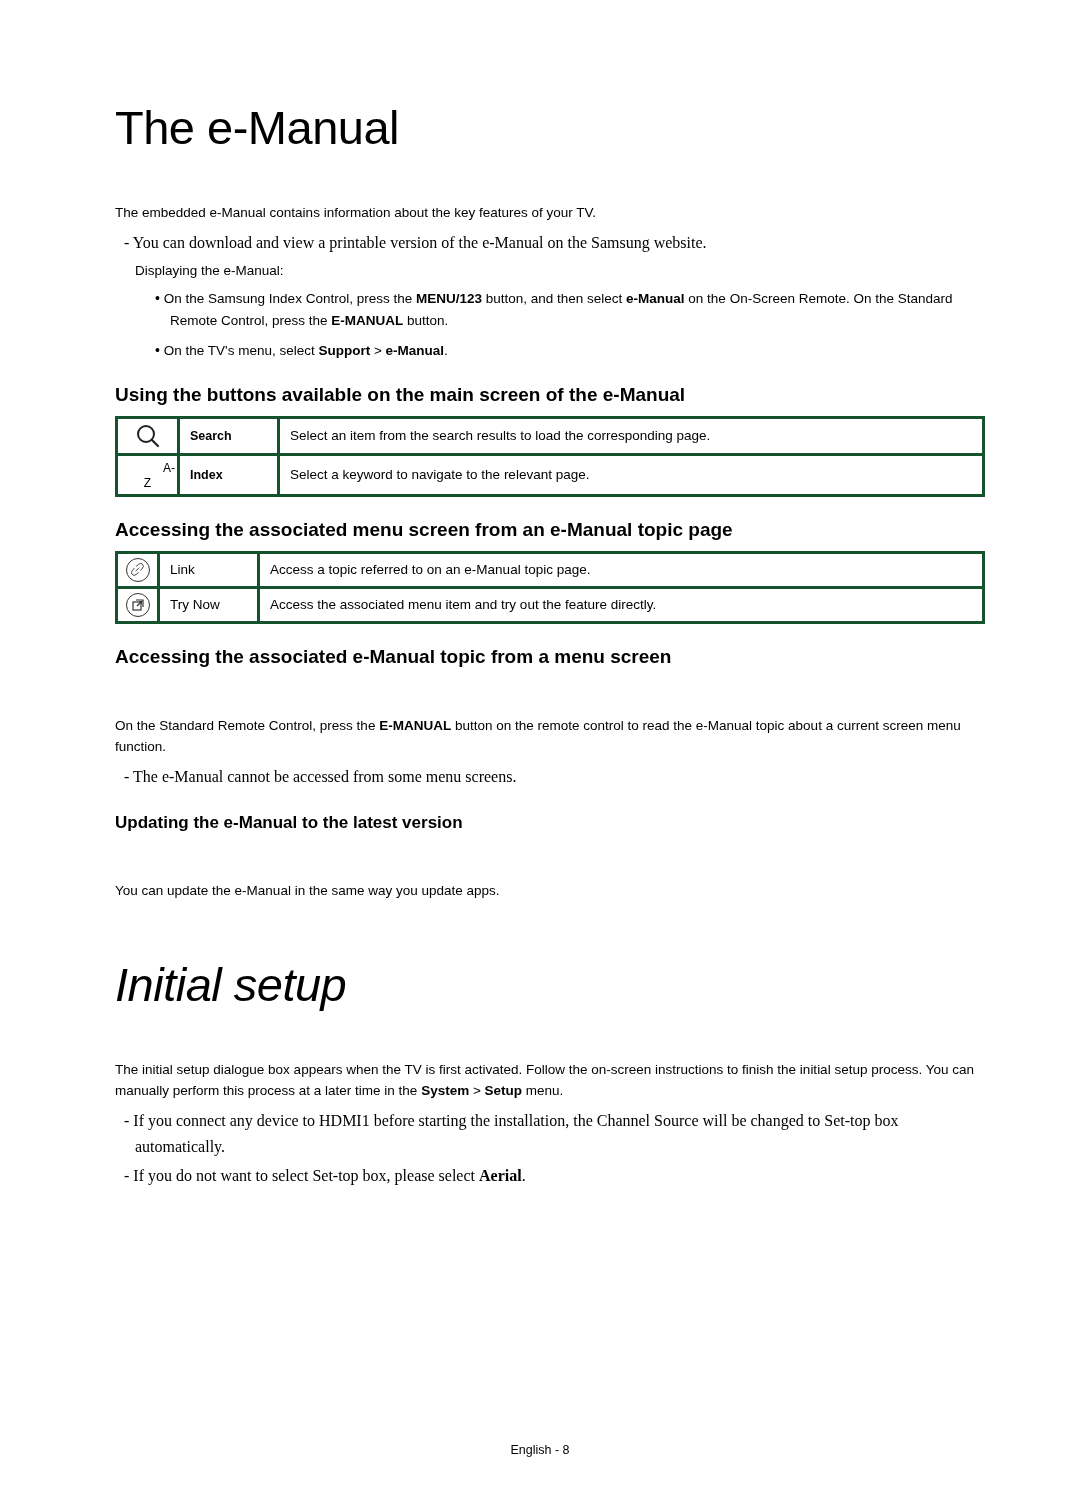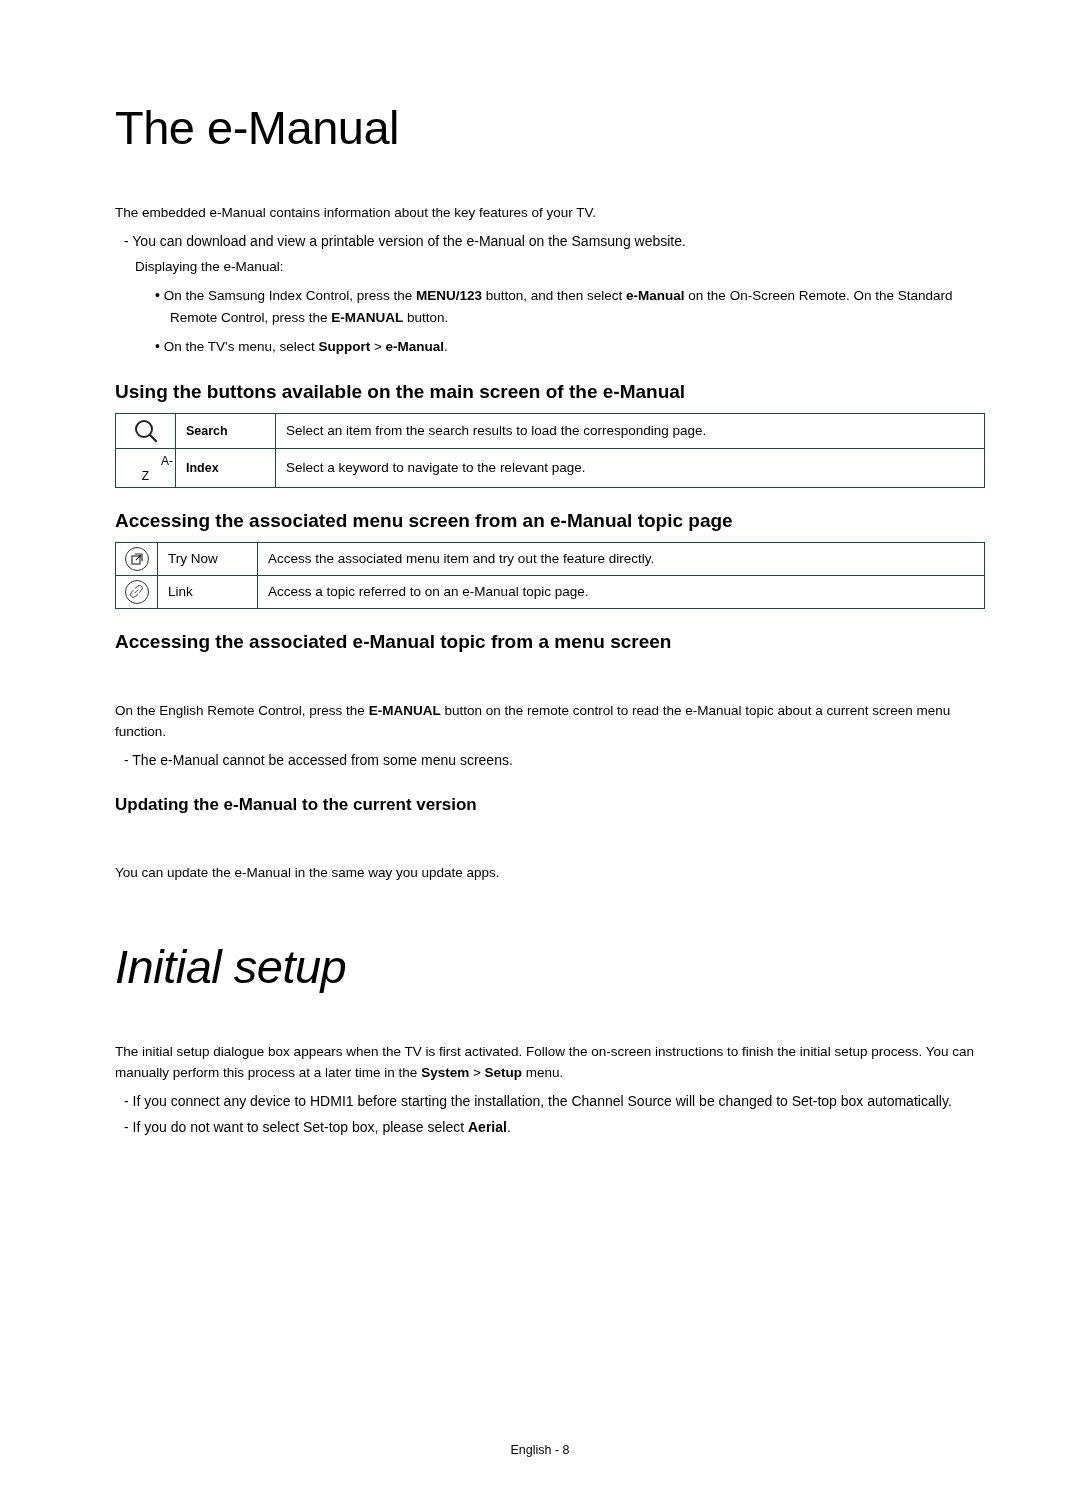--- a/index.html
+++ b/index.html
@@ -22,25 +22,26 @@
     margin-bottom: 18px;
     letter-spacing: -0.5px;
   }
   .body-text {
     font-size: 13.5px;
     line-height: 1.55;
     margin-bottom: 6px;
     margin-top: 48px;
   }
   .dash-item {
-    font-size: 14px;
+    font-size: 16px;
     line-height: 1.6;
     padding-left: 20px;
     text-indent: -11px;
     margin-bottom: 4px;
+    font-family: Liberation Serif, serif;
   }
   .dash-item::before {
     content: "- ";
   }
   .sub-line {
     font-size: 13.5px;
     line-height: 1.6;
     padding-left: 20px;
     margin-bottom: 6px;
   }
@@ -69,21 +70,21 @@
   }
   .bold {
     font-weight: bold;
   }
   table {
     border-collapse: collapse;
     width: 100%;
     margin-bottom: 4px;
   }
   td {
-    border: 1px solid #14532d;
+    border: 3px solid #14532d;
     font-size: 13.5px;
     padding: 8px 10px;
     vertical-align: middle;
   }
   td.icon-cell {
     width: 42px;
     text-align: center;
     padding: 4px 2px;
   }
   td.label-cell {
@@ -170,55 +171,55 @@
 </tbody>
   </table>
 
 <h2>Accessing the associated menu screen from an e-Manual topic page</h2>
 
 <table>
   <tbody>
       <tr>
     <td class="icon-cell">
       <span class="circ-icon">
+        <svg width="13" height="13" viewBox="0 0 13 13">
+          <path d="M 5 3 L 8 0.5 A 2.5 2.5 0 0 1 12.5 5 L 10 8" stroke="#333" stroke-width="1.1" fill="none" transform="scale(0.85) translate(1,1)"></path>
+          <path d="M 8 10 L 5 12.5 A 2.5 2.5 0 0 1 0.5 8 L 3 5" stroke="#333" stroke-width="1.1" fill="none" transform="scale(0.85) translate(1,1)"></path>
+          <line x1="4.5" y1="8.5" x2="8.5" y2="4.5" stroke="#333" stroke-width="1.1" transform="scale(0.85) translate(1,1)"></line>
+        </svg>
+      </span>
+    </td>
+    <td class="label-cell nobold">Link</td>
+    <td>Access a topic referred to on an e-Manual topic page.</td>
+  </tr>
+  <tr>
+    <td class="icon-cell">
+      <span class="circ-icon">
         <svg width="12" height="12" viewBox="0 0 12 12">
           <rect x="1" y="3" width="8" height="8" stroke="#333" stroke-width="1.2" fill="none"></rect>
           <path d="M 4 1 L 11 1 L 11 8" stroke="#333" stroke-width="1.2" fill="none"></path>
           <line x1="5" y1="7" x2="10" y2="2" stroke="#333" stroke-width="1.2"></line>
           <polygon points="10,2 7,2 10,5" fill="#333"></polygon>
         </svg>
       </span>
     </td>
     <td class="label-cell nobold">Try Now</td>
     <td>Access the associated menu item and try out the feature directly.</td>
   </tr>
-  <tr>
-    <td class="icon-cell">
-      <span class="circ-icon">
-        <svg width="13" height="13" viewBox="0 0 13 13">
-          <path d="M 5 3 L 8 0.5 A 2.5 2.5 0 0 1 12.5 5 L 10 8" stroke="#333" stroke-width="1.1" fill="none" transform="scale(0.85) translate(1,1)"></path>
-          <path d="M 8 10 L 5 12.5 A 2.5 2.5 0 0 1 0.5 8 L 3 5" stroke="#333" stroke-width="1.1" fill="none" transform="scale(0.85) translate(1,1)"></path>
-          <line x1="4.5" y1="8.5" x2="8.5" y2="4.5" stroke="#333" stroke-width="1.1" transform="scale(0.85) translate(1,1)"></line>
-        </svg>
-      </span>
-    </td>
-    <td class="label-cell nobold">Link</td>
-    <td>Access a topic referred to on an e-Manual topic page.</td>
-  </tr>
 </tbody>
   </table>
 
 <h2>Accessing the associated e-Manual topic from a menu screen</h2>
 
 <p class="body-text">
-  <span>On the English Remote Control, press the </span><span class="bold">E-MANUAL</span><span> button on the remote control to read the e-Manual topic about a current screen menu function.</span>
+  <span>On the Standard Remote Control, press the </span><span class="bold">E-MANUAL</span><span> button on the remote control to read the e-Manual topic about a current screen menu function.</span>
 </p>
 <p class="dash-item">The e-Manual cannot be accessed from some menu screens.</p>
 
-<h3>Updating the e-Manual to the current version</h3>
+<h3>Updating the e-Manual to the latest version</h3>
 <p class="body-text">You can update the e-Manual in the same way you update apps.</p>
 
 <h1 class="section-gap">Initial setup</h1>
 
 <p class="body-text">
   <span>The initial setup dialogue box appears when the TV is first activated. Follow the on-screen instructions to finish the initial setup process. You can manually perform this process at a later time in the </span><span class="bold">System</span><span> &gt; </span><span class="bold">Setup</span><span> menu.</span>
 </p>
 
 <p class="dash-item">If you connect any device to HDMI1 before starting the installation, the Channel Source will be changed to Set-top box automatically.</p>
 

